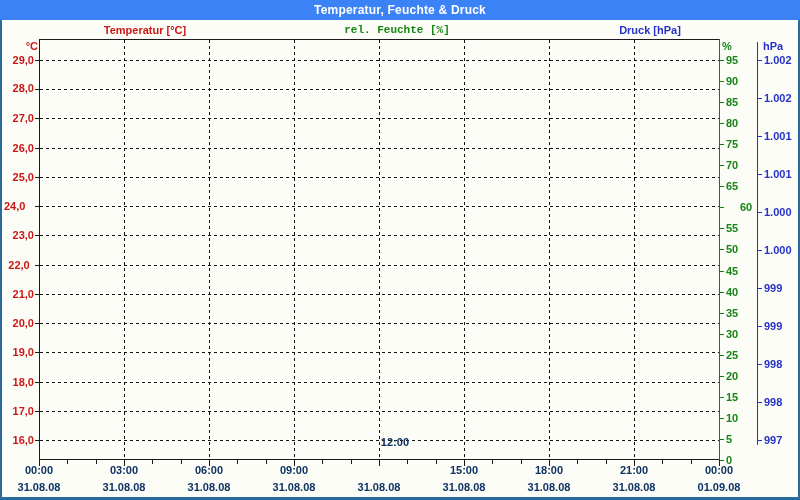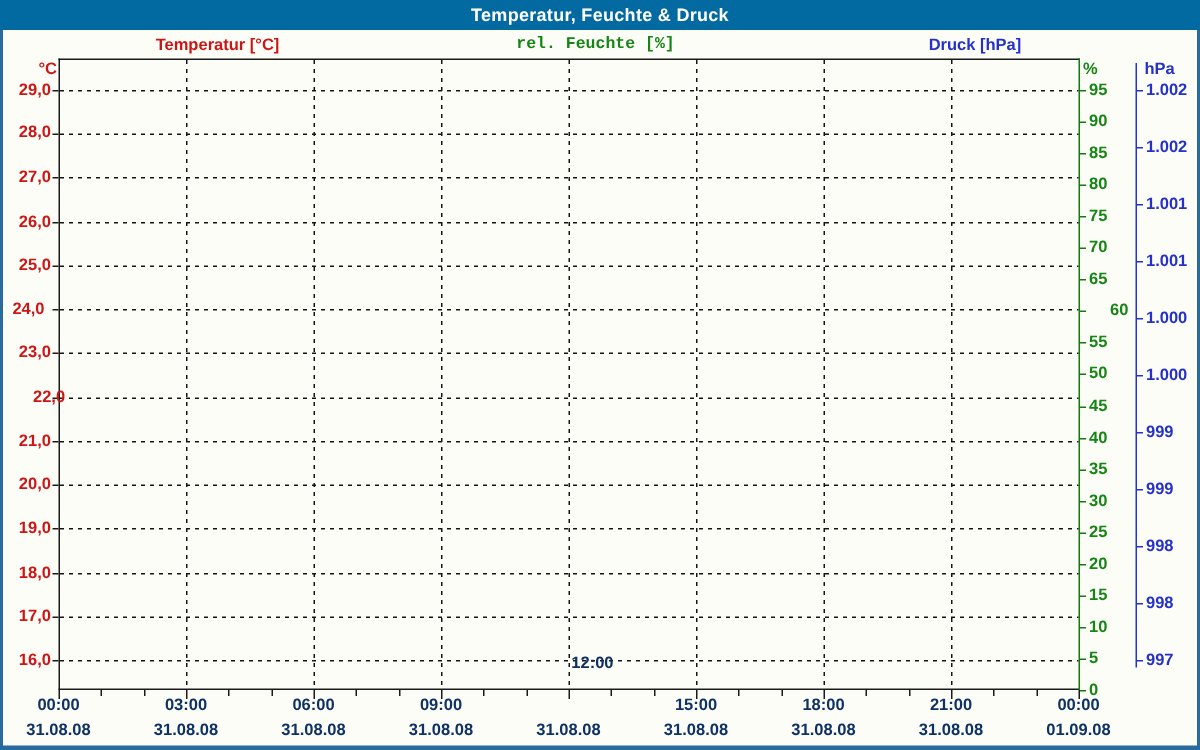--- a/index.html
+++ b/index.html
@@ -4,21 +4,21 @@
 <style>
   html,body{margin:0;padding:0;}
   body{font-family:"Liberation Sans", sans-serif; background:#e8e8e8;}
   #page{
     position:relative; width:800px; height:500px; overflow:hidden;
     background:#fdfdf7;
   }
   .edge{position:absolute; background:#2a6b9d;}
   #titlebar{
     position:absolute; left:0; top:0; width:800px; height:20px;
-    background:#0369a1; color:#ffffff; font-size:12px; font-weight:bold;
+    background:#3b82f6; color:#ffffff; font-size:12px; font-weight:bold;
     text-align:center; line-height:20px; letter-spacing:.2px;
   }
   .legend-item{
     position:absolute; top:24px; transform:translateX(-50%);
     font-size:11px; font-weight:bold; white-space:nowrap;
   }
   .lbl{position:absolute; font-size:11px; font-weight:bold; line-height:12px; white-space:nowrap;}
   .axis-head{position:absolute; font-size:11px; font-weight:bold; line-height:12px;}
   .hline{position:absolute; background:#1a1a1a; height:1px;}
   .vline{position:absolute; background:#1a1a1a; width:1px;}
@@ -65,27 +65,27 @@
       <div class="tick" style="left: 35px; top: 118px; width: 4px; height: 1px;"></div>
       <div class="lbl" style="left: 4px; top: 112px; width: 30px; text-align: right; color: rgb(204, 22, 22);">27,0</div>
       <div class="hgrid" style="left: 40px; top: 148px; width: 679px;"></div>
       <div class="tick" style="left: 35px; top: 148px; width: 4px; height: 1px;"></div>
       <div class="lbl" style="left: 4px; top: 142px; width: 30px; text-align: right; color: rgb(204, 22, 22);">26,0</div>
       <div class="hgrid" style="left: 40px; top: 177px; width: 679px;"></div>
       <div class="tick" style="left: 35px; top: 177px; width: 4px; height: 1px;"></div>
       <div class="lbl" style="left: 4px; top: 171px; width: 30px; text-align: right; color: rgb(204, 22, 22);">25,0</div>
       <div class="hgrid" style="left: 40px; top: 206px; width: 679px;"></div>
       <div class="tick" style="left: 35px; top: 206px; width: 4px; height: 1px;"></div>
-      <div class="lbl" style="left: 4px; top: 200px; width: 30px; text-align: center; color: rgb(204, 22, 22);">24,0</div>
+      <div class="lbl" style="left: 4px; top: 200px; width: 30px; text-align: left; color: rgb(204, 22, 22);">24,0</div>
       <div class="hgrid" style="left: 40px; top: 235px; width: 679px;"></div>
       <div class="tick" style="left: 35px; top: 235px; width: 4px; height: 1px;"></div>
       <div class="lbl" style="left: 4px; top: 229px; width: 30px; text-align: right; color: rgb(204, 22, 22);">23,0</div>
       <div class="hgrid" style="left: 40px; top: 265px; width: 679px;"></div>
       <div class="tick" style="left: 35px; top: 265px; width: 4px; height: 1px;"></div>
-      <div class="lbl" style="left: 22px; top: 259px; width: 30px; text-align: left; color: rgb(204, 22, 22);">22,0</div>
+      <div class="lbl" style="left: 4px; top: 259px; width: 30px; text-align: center; color: rgb(204, 22, 22);">22,0</div>
       <div class="hgrid" style="left: 40px; top: 294px; width: 679px;"></div>
       <div class="tick" style="left: 35px; top: 294px; width: 4px; height: 1px;"></div>
       <div class="lbl" style="left: 4px; top: 288px; width: 30px; text-align: right; color: rgb(204, 22, 22);">21,0</div>
       <div class="hgrid" style="left: 40px; top: 323px; width: 679px;"></div>
       <div class="tick" style="left: 35px; top: 323px; width: 4px; height: 1px;"></div>
       <div class="lbl" style="left: 4px; top: 317px; width: 30px; text-align: right; color: rgb(204, 22, 22);">20,0</div>
       <div class="hgrid" style="left: 40px; top: 352px; width: 679px;"></div>
       <div class="tick" style="left: 35px; top: 352px; width: 4px; height: 1px;"></div>
       <div class="lbl" style="left: 4px; top: 346px; width: 30px; text-align: right; color: rgb(204, 22, 22);">19,0</div>
       <div class="hgrid" style="left: 40px; top: 382px; width: 679px;"></div>

